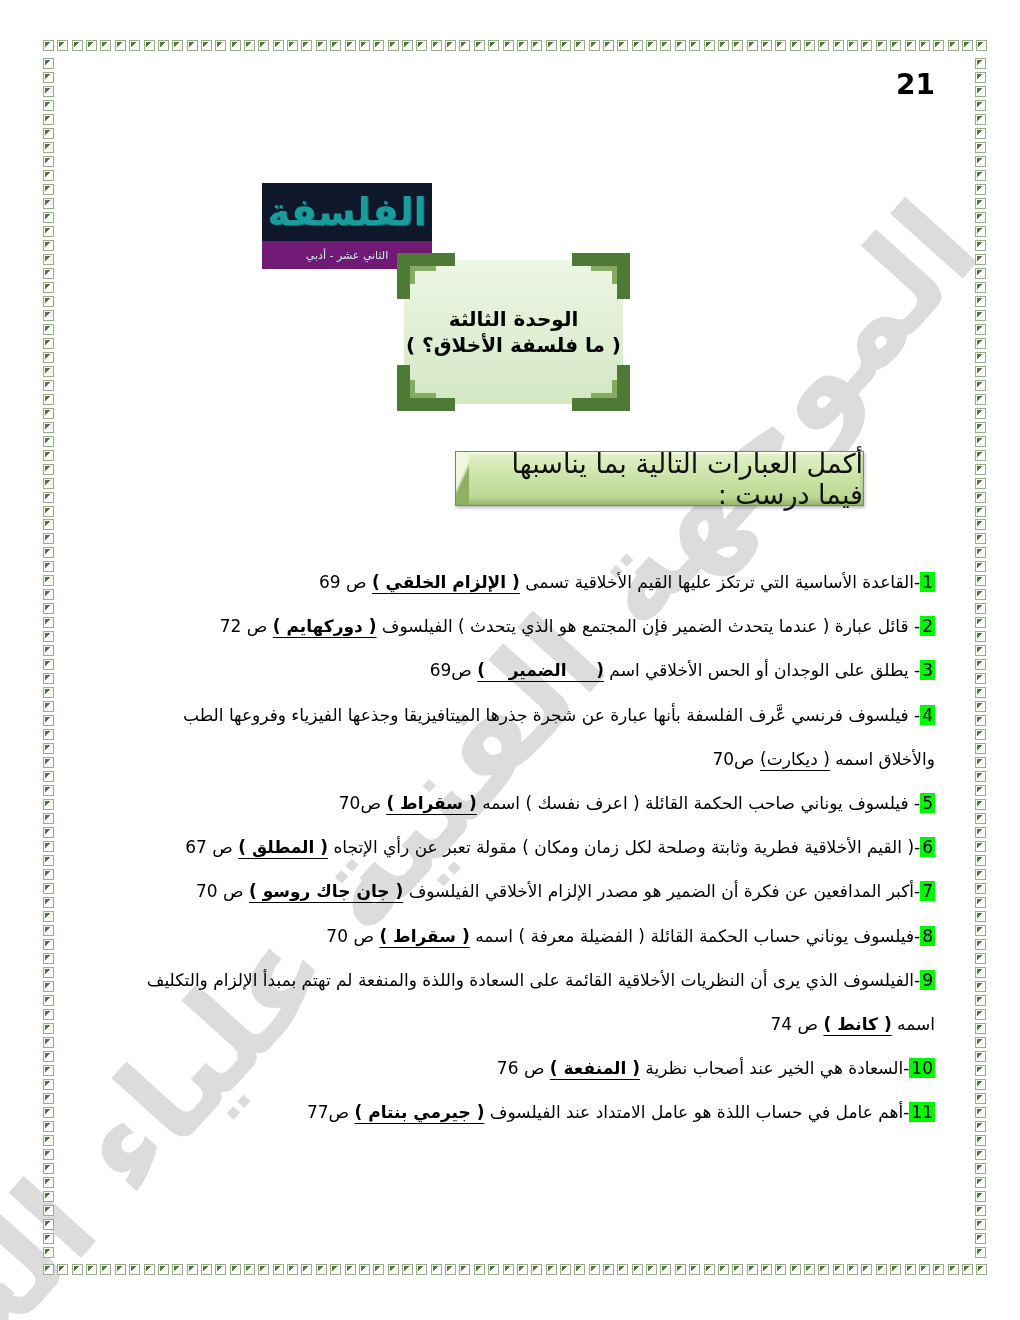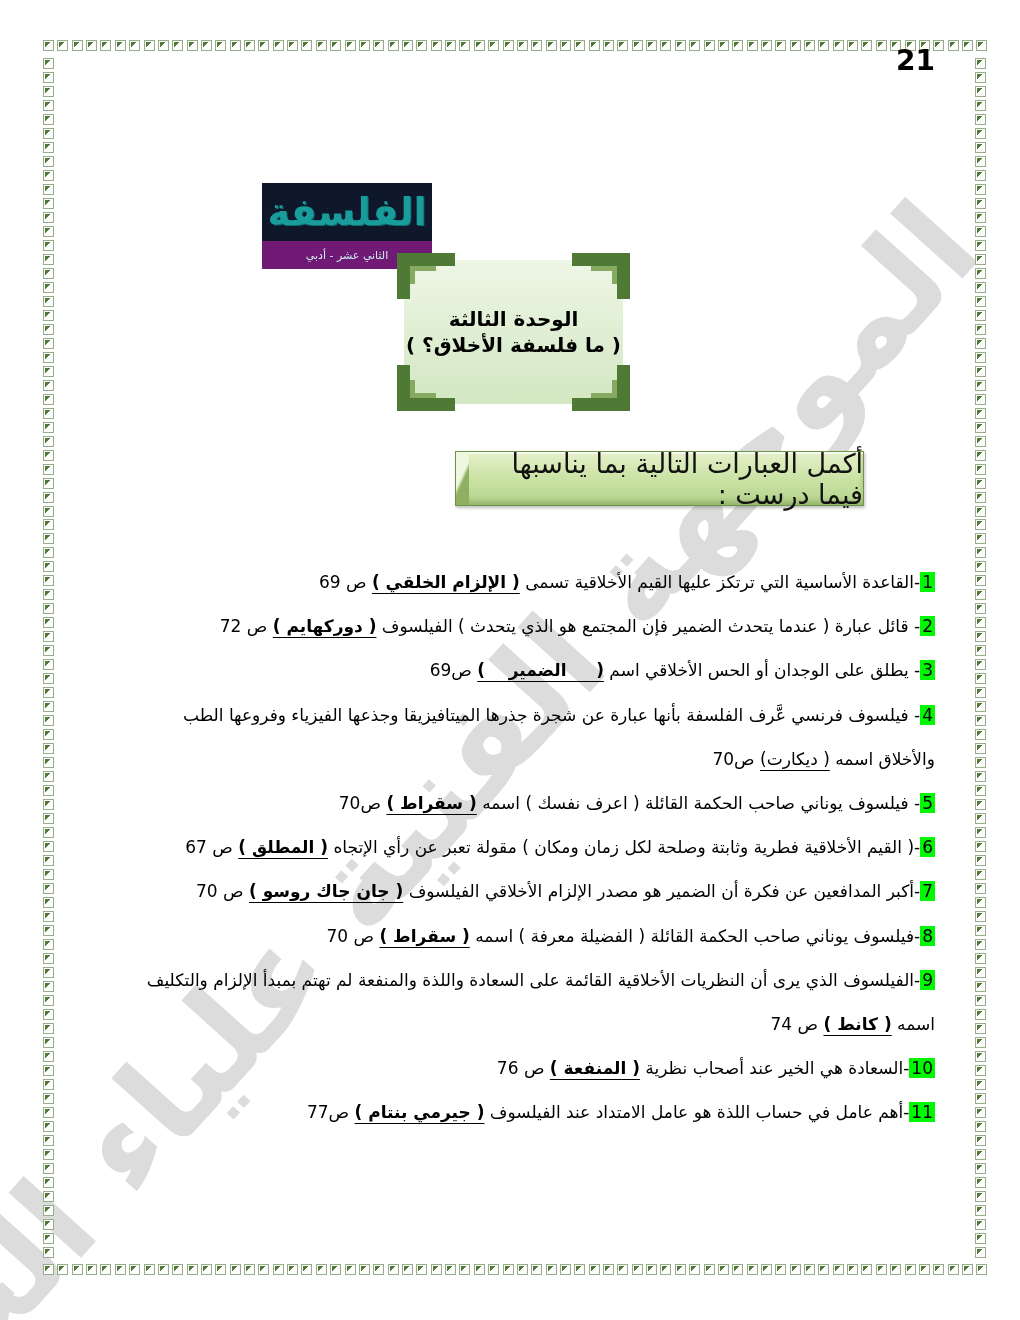--- a/index.html
+++ b/index.html
@@ -16,21 +16,21 @@
   .orn::after{content:'';position:absolute;left:1px;top:1px;width:5px;height:5px;
     background:linear-gradient(135deg,#4f7a3c 55%,rgba(0,0,0,0) 55%);}
   
   .watermark{
     position:absolute;left:-150px;top:640px;width:1320px;text-align:center;z-index:1;
     transform:rotate(-48deg);transform-origin:center;
     font-size:128px;font-weight:bold;color:#dcdcdc;white-space:nowrap;direction:rtl;
     letter-spacing:-2px;user-select:none;
   }
   
-  .pagenum{position:absolute;top:44px;right:85px;font-size:28px;font-weight:bold;z-index:3;}
+  .pagenum{position:absolute;top:68px;right:85px;font-size:28px;font-weight:bold;z-index:3;}
   
   .logo{position:absolute;left:262px;top:183px;width:170px;height:98px;z-index:3;}
   .logo-top{height:58px;background:#0f172a;display:flex;align-items:center;justify-content:center;}
   .logo-title{font-size:38px;font-weight:bold;color:#189c9c;text-shadow:1px 1px 0 #0e6d6d;}
   .logo-strip{height:28px;background:#701a75;display:flex;align-items:center;justify-content:center;}
   .logo-sub{font-size:11px;color:#cdeeee;direction:rtl;}
   
   .unitbox{position:absolute;left:397px;top:253px;width:233px;height:158px;z-index:3;}
   .unit-panel{position:absolute;left:7px;right:7px;top:7px;bottom:7px;
     background:linear-gradient(180deg,#eef6e6 0%,#e0efd4 50%,#d3e7c2 100%);}
@@ -416,19 +416,19 @@
   </div>
 
   <div class="items" id="items-list">
       <div class="item"><span class="num">1</span><span>-القاعدة الأساسية التي ترتكز  عليها القيم الأخلاقية تسمى </span><span class="ans">( الإلزام الخلقي )</span><span class="aft"> ص 69</span></div>
       <div class="item"><span class="num">2</span><span>- قائل عبارة ( عندما يتحدث الضمير فإن المجتمع هو الذي يتحدث ) الفيلسوف </span><span class="ans">( دوركهايم )</span><span class="aft"> ص 72</span></div>
       <div class="item"><span class="num">3</span><span>- يطلق على الوجدان أو الحس الأخلاقي اسم </span><span class="ans">(&nbsp;&nbsp;&nbsp;&nbsp; الضمير &nbsp;&nbsp;&nbsp;)</span><span class="aft"> ص69</span></div>
       <div class="item"><span class="num">4</span><span>- فيلسوف فرنسي عَّرف الفلسفة  بأنها عبارة عن شجرة جذرها الميتافيزيقا وجذعها الفيزياء وفروعها الطب والأخلاق اسمه </span><span class="ans reg">( ديكارت)</span><span class="aft"> ص70</span></div>
       <div class="item"><span class="num">5</span><span>- فيلسوف يوناني صاحب الحكمة القائلة ( اعرف نفسك ) اسمه </span><span class="ans">( سقراط )</span><span class="aft"> ص70</span></div>
       <div class="item"><span class="num">6</span><span>-( القيم الأخلاقية فطرية وثابتة وصلحة لكل زمان ومكان )  مقولة تعبر عن رأي الإتجاه  </span><span class="ans">( المطلق )</span><span class="aft"> ص 67</span></div>
       <div class="item"><span class="num">7</span><span>-أكبر المدافعين عن فكرة  أن الضمير  هو  مصدر الإلزام الأخلاقي الفيلسوف  </span><span class="ans">( جان جاك روسو )</span><span class="aft"> ص 70</span></div>
-      <div class="item"><span class="num">8</span><span>-فيلسوف يوناني صاحب الحكمة القائلة ( الفضيلة معرفة ) اسمه </span><span class="ans">( سقراط )</span><span class="aft"> ص 70</span></div>
+      <div class="item"><span class="num">8</span><span>-فيلسوف يوناني حساب الحكمة القائلة ( الفضيلة معرفة ) اسمه </span><span class="ans">( سقراط )</span><span class="aft"> ص 70</span></div>
       <div class="item"><span class="num">9</span><span>-الفيلسوف الذي يرى أن النظريات الأخلاقية القائمة على السعادة واللذة والمنفعة لم تهتم بمبدأ الإلزام والتكليف اسمه </span><span class="ans">( كانط )</span><span class="aft"> ص 74</span></div>
       <div class="item"><span class="num">10</span><span>-السعادة هي الخير عند أصحاب نظرية </span><span class="ans">( المنفعة )</span><span class="aft"> ص 76</span></div>
       <div class="item"><span class="num">11</span><span>-أهم عامل في حساب اللذة هو عامل  الامتداد عند الفيلسوف </span><span class="ans">( جيرمي بنتام )</span><span class="aft"> ص77</span></div>
     </div>
 
 </div>
 
 </body></html>

